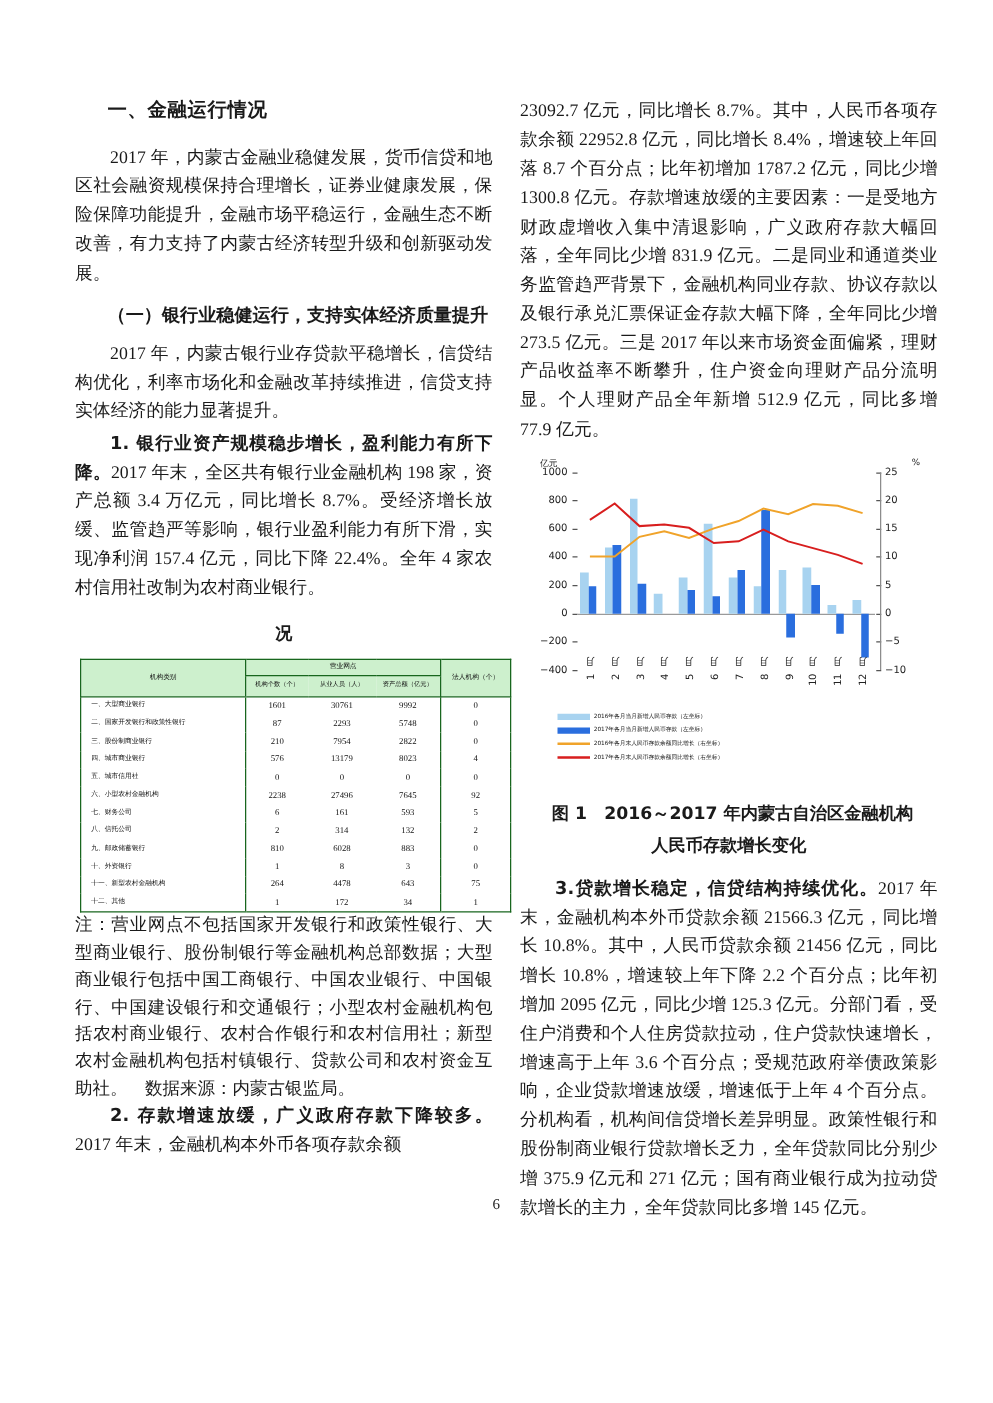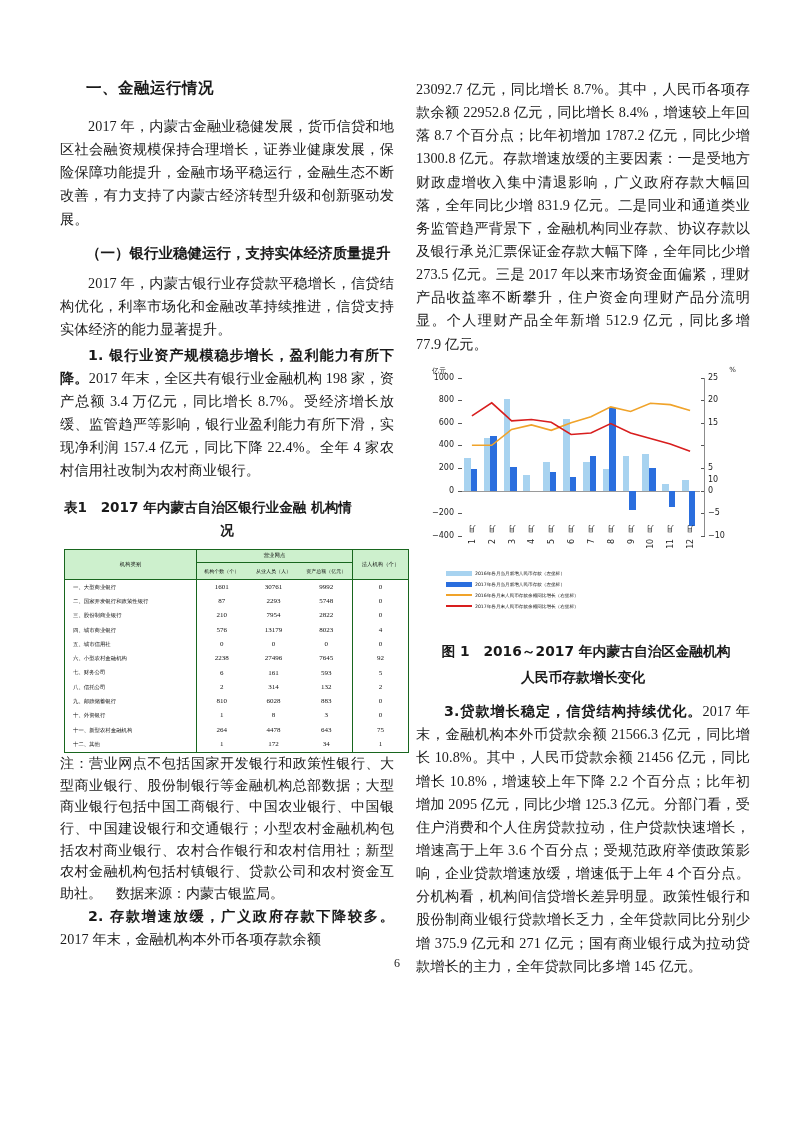--- a/index.html
+++ b/index.html
@@ -214,21 +214,20 @@
 
       <p class="body">2017 年，内蒙古金融业稳健发展，货币信贷和地区社会融资规模保持合理增长，证券业健康发展，保险保障功能提升，金融市场平稳运行，金融生态不断改善，有力支持了内蒙古经济转型升级和创新驱动发展。</p>
 
       <h2 class="h2">（一）银行业稳健运行，支持实体经济质量提升</h2>
 
       <p class="body">2017 年，内蒙古银行业存贷款平稳增长，信贷结构优化，利率市场化和金融改革持续推进，信贷支持实体经济的能力显著提升。</p>
 
       <p class="body"><span class="run-bold">1. 银行业资产规模稳步增长，盈利能力有所下降。</span><span>2017 年末，全区共有银行业金融机构 198 家，资产总额 3.4 万亿元，同比增长 8.7%。受经济增长放缓、监管趋严等影响，银行业盈利能力有所下滑，实现净利润 157.4 亿元，同比下降 22.4%。全年 4 家农村信用社改制为农村商业银行。</span></p>
 
       <div class="tbl-caption">
-        <span>表1　2017 年内蒙古自治区银行业金融 机构情</span>
         <span class="cap2">况</span>
       </div>
 
       <table class="t1">
         <colgroup>
           <col class="c-name">
             <col class="c-n1">
             <col class="c-n2">
             <col class="c-n3">
             <col class="c-n4">
@@ -365,21 +364,21 @@
               <div class="ytick" style="left: 6px; top: 165px;">−400</div>
               <div class="tickmark" style="left: 40px; top: 170px;"></div>
             </div>
           <div id="yticksR">
               <div class="ytick-r" style="left: 290px; top: 7px;">25</div>
               <div class="tickmark-r" style="left: 283px; top: 12px;"></div>
               <div class="ytick-r" style="left: 290px; top: 29.5714px;">20</div>
               <div class="tickmark-r" style="left: 283px; top: 34.5714px;"></div>
               <div class="ytick-r" style="left: 290px; top: 52.1429px;">15</div>
               <div class="tickmark-r" style="left: 283px; top: 57.1429px;"></div>
-              <div class="ytick-r" style="left: 290px; top: 74.7143px; margin-top: 35px;">10</div>
+              <div class="ytick-r" style="left: 290px; top: 74.7143px;">10</div>
               <div class="tickmark-r" style="left: 283px; top: 79.7143px;"></div>
               <div class="ytick-r" style="left: 290px; top: 97.2857px;">5</div>
               <div class="tickmark-r" style="left: 283px; top: 102.286px;"></div>
               <div class="ytick-r" style="left: 290px; top: 119.857px;">0</div>
               <div class="tickmark-r" style="left: 283px; top: 124.857px;"></div>
               <div class="ytick-r" style="left: 290px; top: 142.429px;">−5</div>
               <div class="tickmark-r" style="left: 283px; top: 147.429px;"></div>
               <div class="ytick-r" style="left: 290px; top: 165px;">−10</div>
               <div class="tickmark-r" style="left: 283px; top: 170px;"></div>
             </div>

